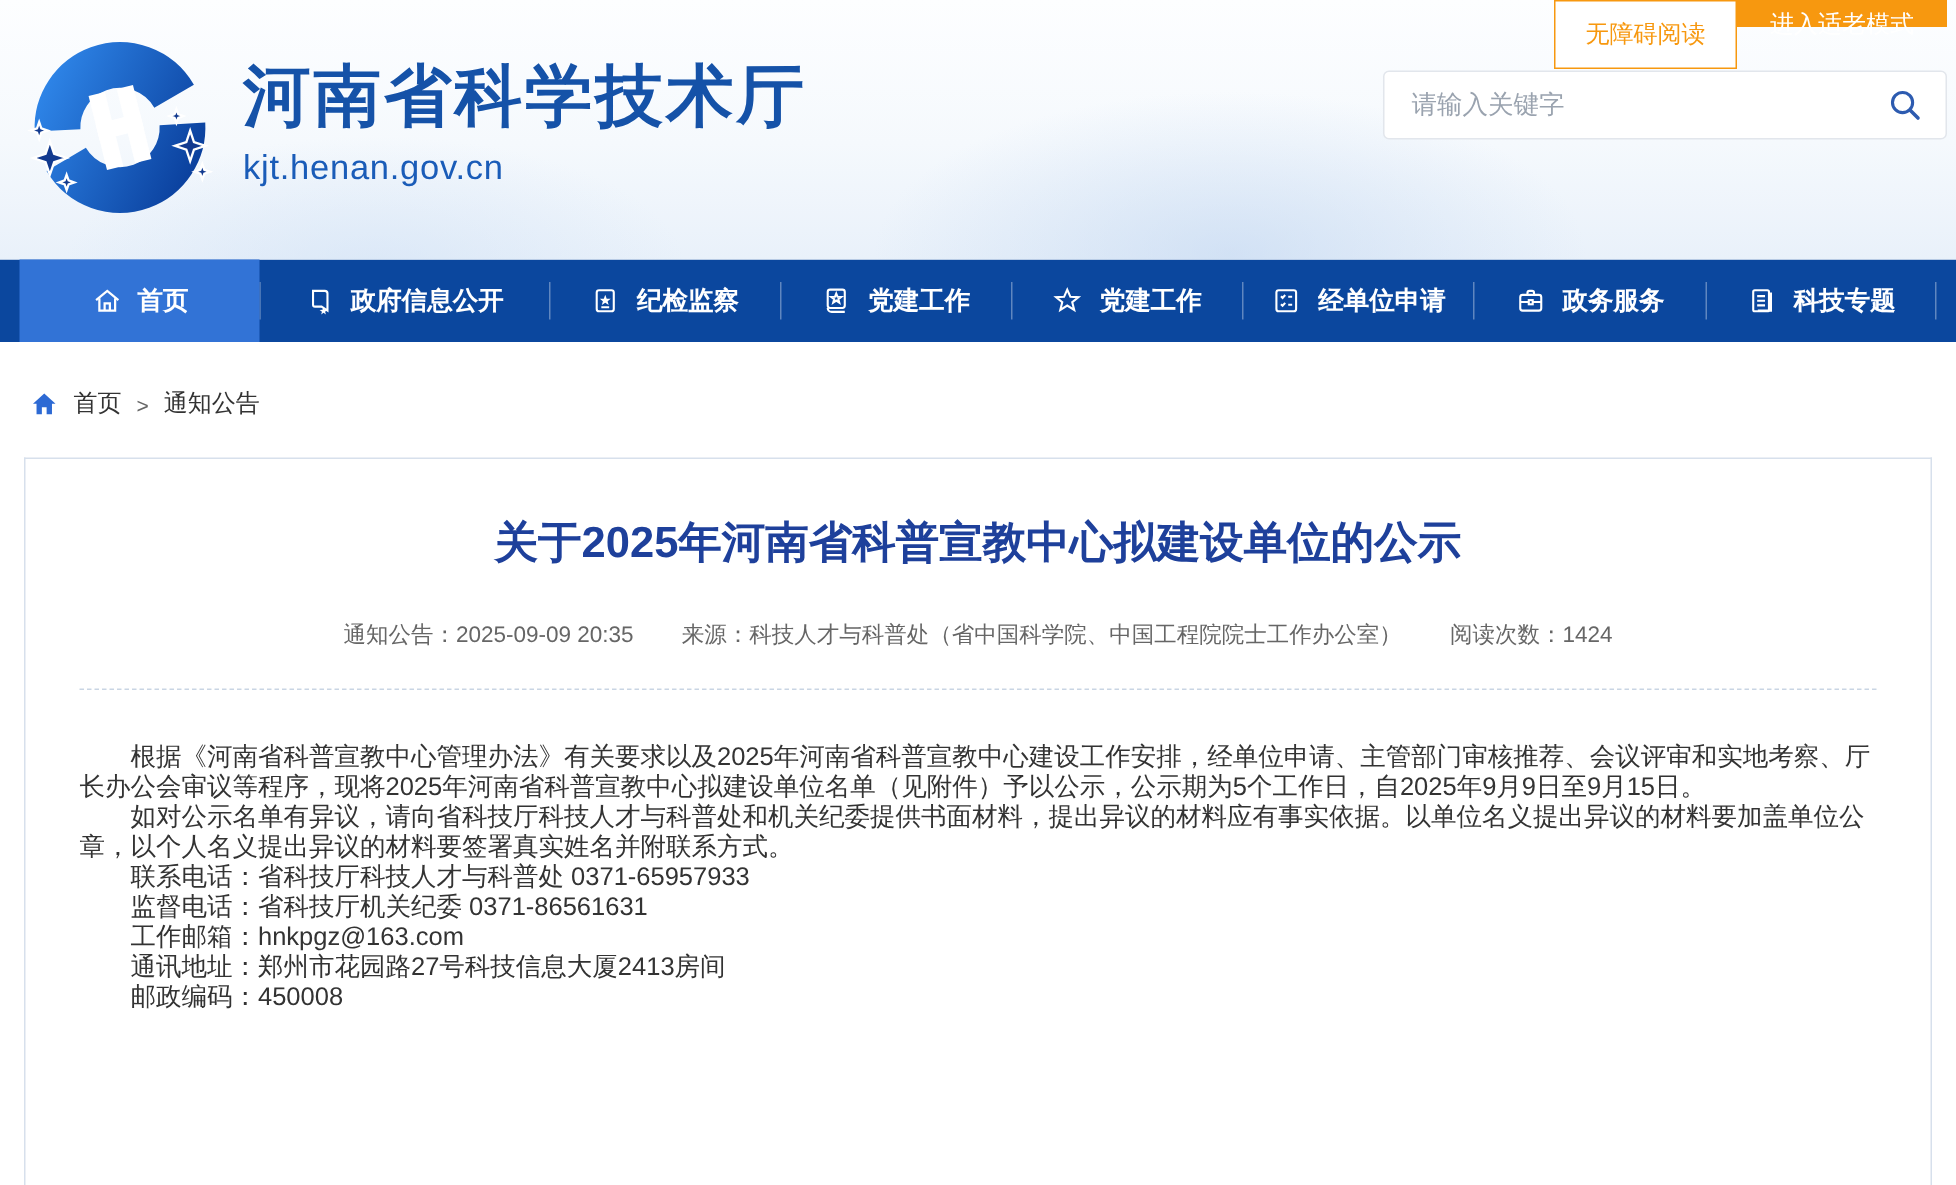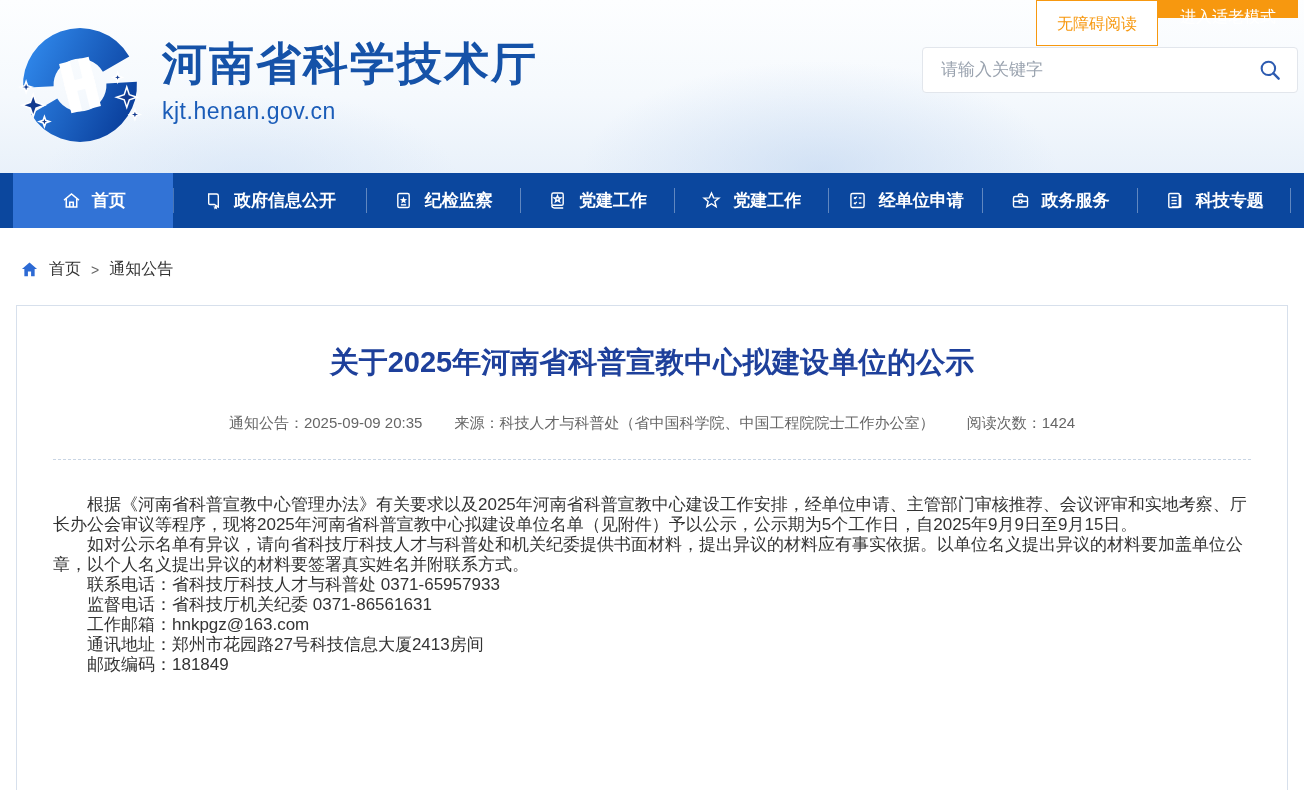--- a/index.html
+++ b/index.html
@@ -242,16 +242,16 @@
 
   <hr class="dashed-divider">
 
   <div class="article-body">
     <p>根据《河南省科普宣教中心管理办法》有关要求以及2025年河南省科普宣教中心建设工作安排，经单位申请、主管部门审核推荐、会议评审和实地考察、厅长办公会审议等程序，现将2025年河南省科普宣教中心拟建设单位名单（见附件）予以公示，公示期为5个工作日，自2025年9月9日至9月15日。</p>
     <p>如对公示名单有异议，请向省科技厅科技人才与科普处和机关纪委提供书面材料，提出异议的材料应有事实依据。以单位名义提出异议的材料要加盖单位公章，以个人名义提出异议的材料要签署真实姓名并附联系方式。</p>
     <p>联系电话：省科技厅科技人才与科普处 0371-65957933</p>
     <p>监督电话：省科技厅机关纪委 0371-86561631</p>
     <p>工作邮箱：hnkpgz@163.com</p>
     <p>通讯地址：郑州市花园路27号科技信息大厦2413房间</p>
-    <p>邮政编码：181849</p>
+    <p>邮政编码：450008</p>
   </div>
 
 </div>
 
 </body></html>

